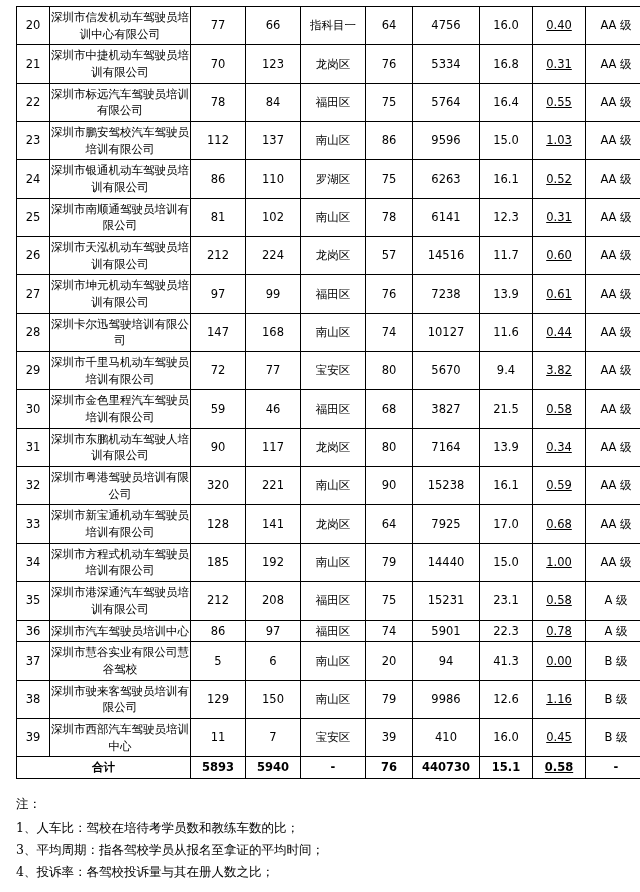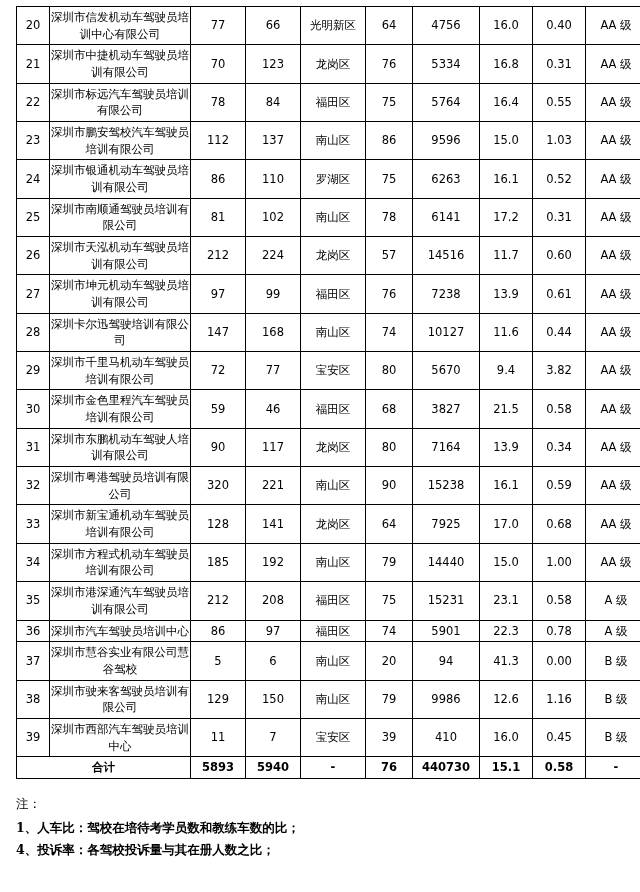--- a/index.html
+++ b/index.html
@@ -34,56 +34,55 @@
     word-break: break-all;
   }
   td.c-idx   { width: 30px; }
   td.c-name  { width: 138px; text-align: center; padding: 3px 4px; line-height: 1.5; }
   td.c-num1  { width: 52px; }
   td.c-num2  { width: 52px; }
   td.c-dist  { width: 62px; }
   td.c-num3  { width: 44px; }
   td.c-num4  { width: 64px; }
   td.c-num5  { width: 50px; }
-  td.c-num6  { width: 50px; }
+  td.c-num6  { width: 50px; text-decoration: underline; }
   td.c-grade { width: 58px; }
 
   tr.total td {
     font-weight: bold;
   }
   tr.total td.c-name {
     font-weight: bold;
   }
   .notes {
     margin-top: 14px;
     font-size: 12.5px;
     line-height: 1.75;
     font-family: "DejaVu Serif", "Liberation Serif", serif;
   }
   .notes .note-title {
     margin-bottom: 2px;
   }
   .notes .note-line {
     text-indent: 0;
-    font-weight: bold;
   }
 </style>
 </head>
 <body>
 
 <div class="page">
 
   <table class="data">
     <tbody>
       <tr>
         <td class="c-idx">20</td>
         <td class="c-name">深圳市信发机动车驾驶员培训中心有限公司</td>
         <td class="c-num1">77</td>
         <td class="c-num2">66</td>
-        <td class="c-dist">光明新区</td>
+        <td class="c-dist">指科目一</td>
         <td class="c-num3">64</td>
         <td class="c-num4">4756</td>
         <td class="c-num5">16.0</td>
         <td class="c-num6">0.40</td>
         <td class="c-grade">AA 级</td>
       </tr>
       <tr>
         <td class="c-idx">21</td>
         <td class="c-name">深圳市中捷机动车驾驶员培训有限公司</td>
         <td class="c-num1">70</td>
@@ -132,21 +131,21 @@
         <td class="c-grade">AA 级</td>
       </tr>
       <tr>
         <td class="c-idx">25</td>
         <td class="c-name">深圳市南顺通驾驶员培训有限公司</td>
         <td class="c-num1">81</td>
         <td class="c-num2">102</td>
         <td class="c-dist">南山区</td>
         <td class="c-num3">78</td>
         <td class="c-num4">6141</td>
-        <td class="c-num5">17.2</td>
+        <td class="c-num5">12.3</td>
         <td class="c-num6">0.31</td>
         <td class="c-grade">AA 级</td>
       </tr>
       <tr>
         <td class="c-idx">26</td>
         <td class="c-name">深圳市天泓机动车驾驶员培训有限公司</td>
         <td class="c-num1">212</td>
         <td class="c-num2">224</td>
         <td class="c-dist">龙岗区</td>
         <td class="c-num3">57</td>
@@ -321,17 +320,18 @@
         <td class="c-num5">15.1</td>
         <td class="c-num6">0.58</td>
         <td class="c-grade">-</td>
       </tr>
     </tbody>
   </table>
 
   <div class="notes">
     <div class="note-title">注：</div>
     <div class="note-line">1、人车比：驾校在培待考学员数和教练车数的比；</div>
+    <div class="note-line">3、平均周期：指各驾校学员从报名至拿证的平均时间；</div>
     <div class="note-line">4、投诉率：各驾校投诉量与其在册人数之比；</div>
 
   </div>
 
 </div>
 
 </body></html>

